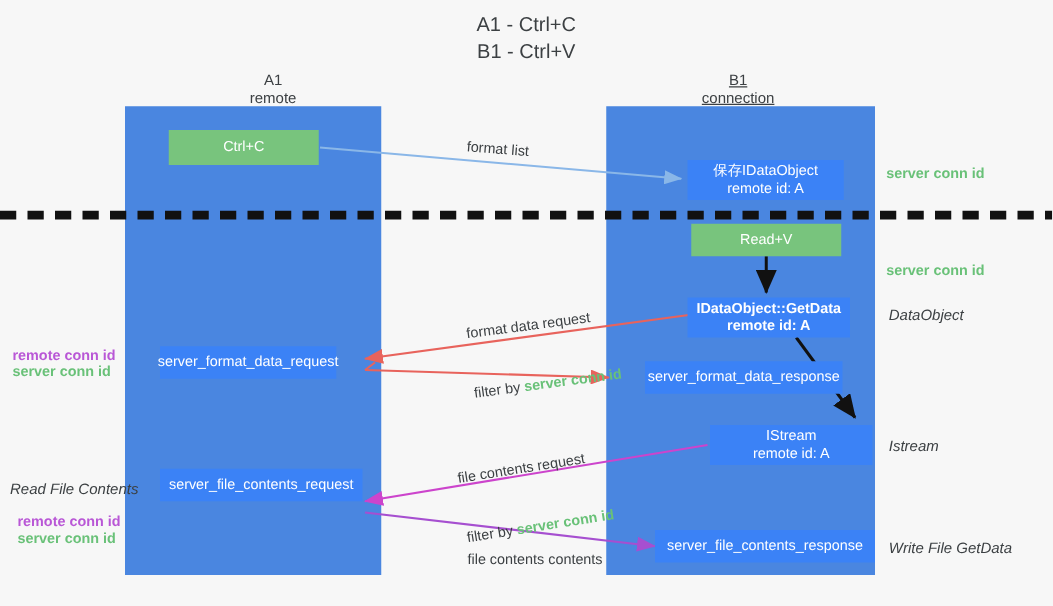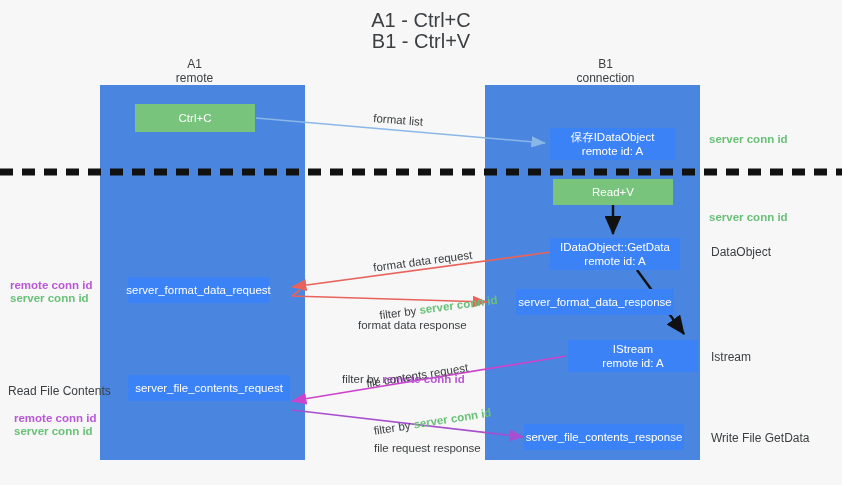--- a/index.html
+++ b/index.html
@@ -17,36 +17,36 @@
     background: #f7f7f7;
     overflow: hidden;
   }
   .abs { position: absolute; }
 
   
   #title {
     left: 0; top: 10px;
     width: 842px;
     text-align: center;
-    font-size: 20px;
+    font-size: 16px;
     color: #3c4043;
     line-height: 21px;
     white-space: pre;
   }
 
   
   .lane-head {
     font-size: 12px;
     color: #3c4043;
     text-align: center;
     line-height: 14px;
     white-space: pre;
   }
-  #head-a1 { left: 92px; top: 57px; width: 205px; }
-  #head-b1 { left: 498px; top: 57px; width: 215px; }
+  #head-a1 { left: 116px; top: 57px; width: 205px; }
+  #head-b1 { left: 483px; top: 57px; width: 215px; text-decoration: underline; }
 
   
   .lane {
     background: #4a86e0;
     top: 85px;
     height: 375px;
   }
   #lane-a1 { left: 100px; width: 205px; }
   #lane-b1 { left: 485px; width: 215px; }
 
@@ -65,20 +65,21 @@
   }
   .box.orange { background: #3b82f6; }
   .box.green  { background: #78c47d; }
 
   
   .side-label {
     font-size: 12px;
     color: #3c4043;
     line-height: 15px;
     white-space: pre;
+    font-style: italic;
   }
   .conn-remote { color: #b957d6; font-weight: bold; font-size: 11.5px; line-height: 15px; }
   .conn-server { color: #69c178; font-weight: bold; font-size: 11.5px; line-height: 15px; }
 
   
   .ann {
     font-size: 11.5px;
     color: #3c4043;
     line-height: 16px;
     white-space: pre;
@@ -146,53 +147,49 @@
     <line x1="292" y1="410" x2="524" y2="437" stroke="#a64fd0" stroke-width="1.7" marker-end="url(#ah-purple)"></line>
   </svg>
 
   <div class="abs box green" style="left:135px; top:104px; width:120px; height:28px;">Ctrl+C</div>
 
   <div class="abs box orange" style="left:550px; top:128px; width:125px; height:32px;">保存IDataObject
 remote id: A</div>
 
   <div class="abs box green" style="left:553px; top:179px; width:120px; height:26px;">Read+V</div>
 
-  <div class="abs box orange" style="left:550px; top:238px; width:130px; height:32px;">IDataObject::GetData
+  <div class="abs box orange" style="left:550px; top:238px; width:130px; height:32px;font-weight:bold;">IDataObject::GetData
 remote id: A</div>
 
   <div class="abs box orange" style="left:128px; top:277px; width:141px; height:26px;">server_format_data_request</div>
 
   <div class="abs box orange" style="left:516px; top:289px; width:158px; height:26px;">server_format_data_response</div>
 
   <div class="abs box orange" style="left:568px; top:340px; width:130px; height:32px;">IStream
 remote id: A</div>
 
   <div class="abs box orange" style="left:128px; top:375px; width:162px; height:26px;">server_file_contents_request</div>
 
-  <div class="abs box orange" style="left:524px; top:424px; width:160px; height:26px;">server_file_contents_response</div>
+  <div class="abs box orange" style="left:524px; top:424px; width:176px; height:26px;">server_file_contents_response</div>
 
   <div class="abs ann" style="left:374px; top:110px; transform:rotate(4.5deg); transform-origin:left top;">format list</div>
 
   <div class="abs ann" style="left:368px; top:228px; transform:rotate(-7.5deg); transform-origin:left top;">
     <div>format data request</div>
     <div><span>filter by </span><span class="g">server conn id</span></div>
   </div>
 
-  <div class="abs ann" style="left:358px; top:285px;">
-    <div>format data response</div>
-    <div style="margin-left:-16px; margin-top:6px;"><span>filter by </span><span class="p">remote conn id</span></div>
-  </div>
 
   <div class="abs ann" style="left:360px; top:344px; transform:rotate(-9deg); transform-origin:left top;">
     <div>file contents request</div>
     <div><span>filter by </span><span class="g">server conn id</span></div>
   </div>
 
   <div class="abs ann" style="left:374px; top:408px;">
-    <div>file request response</div>
+    <div>file contents contents</div>
     
   </div>
 
   <div class="abs conn-server" style="left:709px; top:132px;">server conn id</div>
   <div class="abs conn-server" style="left:709px; top:210px;">server conn id</div>
   <div class="abs side-label" style="left:711px; top:245px;">DataObject</div>
   <div class="abs side-label" style="left:711px; top:350px;">Istream</div>
   <div class="abs side-label" style="left:711px; top:431px;">Write File GetData</div>
 
   <div class="abs conn-remote" style="left:10px; top:278px;">remote conn id</div>

